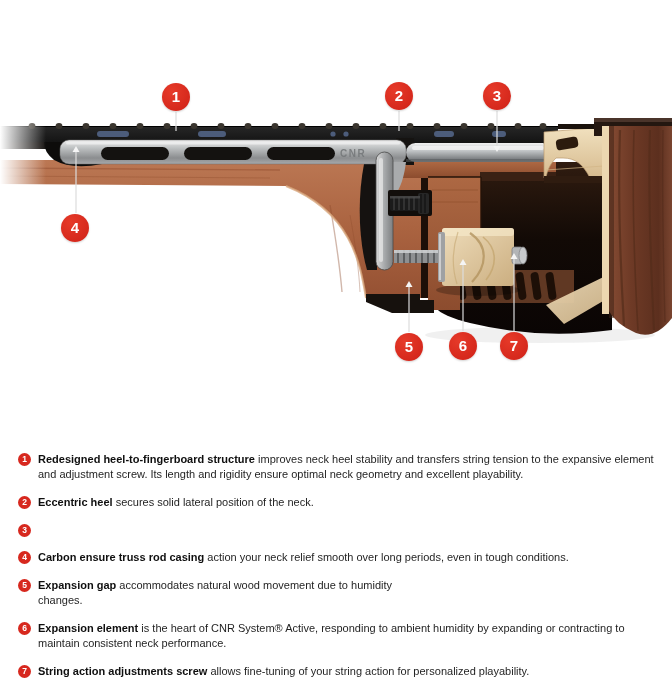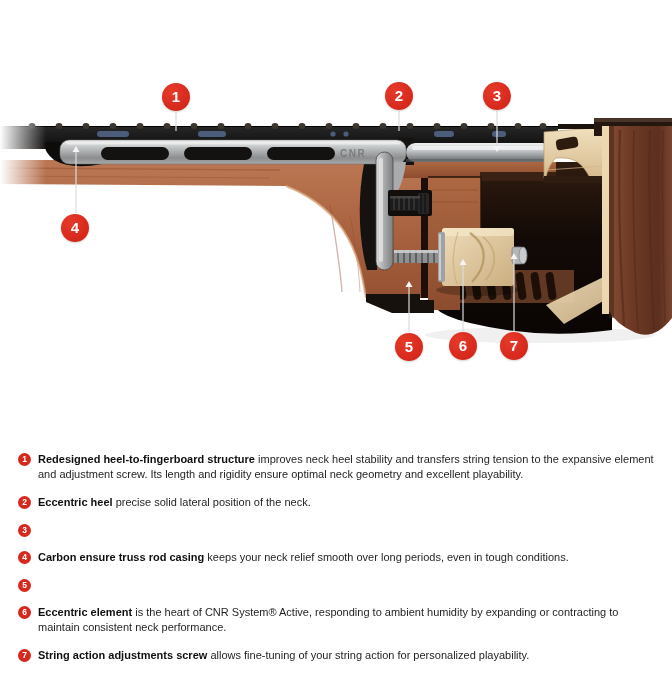--- a/index.html
+++ b/index.html
@@ -268,33 +268,34 @@
   <div class="callout" style="left:500px;top:332px">7</div>
 </div>
 
 <div class="legend">
   <div class="legend-item">
     <span class="lnum">1</span>
     <p class="ltext"><b>Redesigned heel-to-fingerboard structure</b><span> improves neck heel stability and transfers string tension to the expansive element and adjustment screw. Its length and rigidity ensure optimal neck geometry and excellent playability.</span></p>
   </div>
   <div class="legend-item">
     <span class="lnum">2</span>
-    <p class="ltext"><b>Eccentric heel</b><span> precise solid lateral position of the neck.</span></p>
+    <p class="ltext"><b>Eccentric heel</b><span> secures solid lateral position of the neck.</span></p>
   </div>
   <div class="legend-item">
     <span class="lnum">3</span>
   </div>
   <div class="legend-item">
     <span class="lnum">4</span>
-    <p class="ltext"><b>Carbon ensure truss rod casing</b><span> keeps your neck relief smooth over long periods, even in tough conditions.</span></p>
+    <p class="ltext"><b>Carbon ensure truss rod casing</b><span> action your neck relief smooth over long periods, even in tough conditions.</span></p>
   </div>
   <div class="legend-item">
     <span class="lnum">5</span>
+    <p class="ltext narrow"><b>Expansion gap</b><span> accommodates natural wood movement due to humidity changes.</span></p>
   </div>
   <div class="legend-item">
     <span class="lnum">6</span>
-    <p class="ltext"><b>Eccentric element</b><span> is the heart of CNR System® Active, responding to ambient humidity by expanding or contracting to maintain consistent neck performance.</span></p>
+    <p class="ltext"><b>Expansion element</b><span> is the heart of CNR System® Active, responding to ambient humidity by expanding or contracting to maintain consistent neck performance.</span></p>
   </div>
   <div class="legend-item">
     <span class="lnum">7</span>
     <p class="ltext"><b>String action adjustments screw</b><span> allows fine-tuning of your string action for personalized playability.</span></p>
   </div>
 </div>
 
 </body></html>

